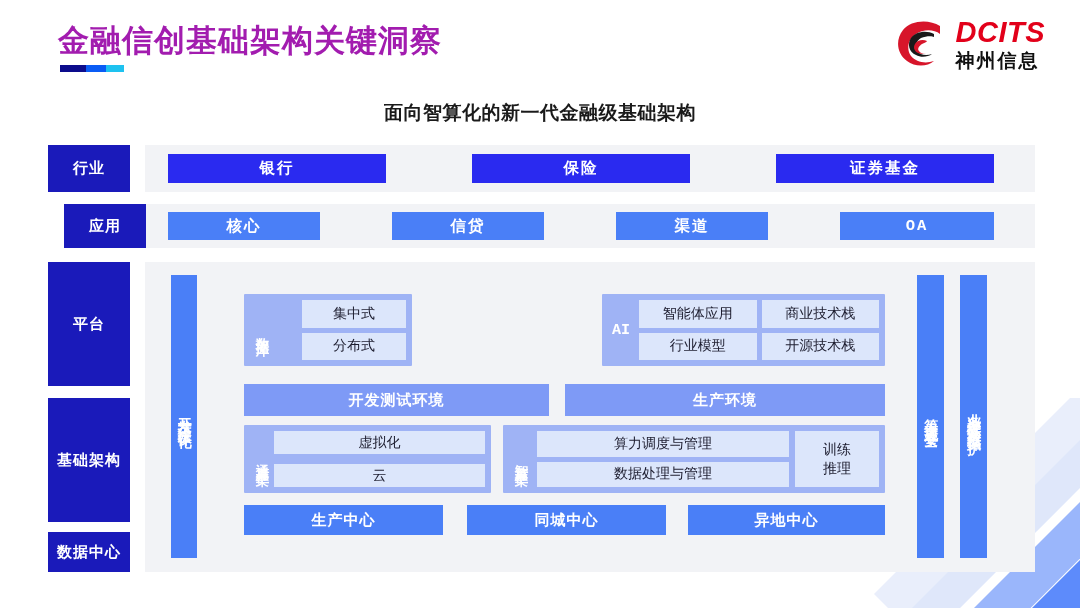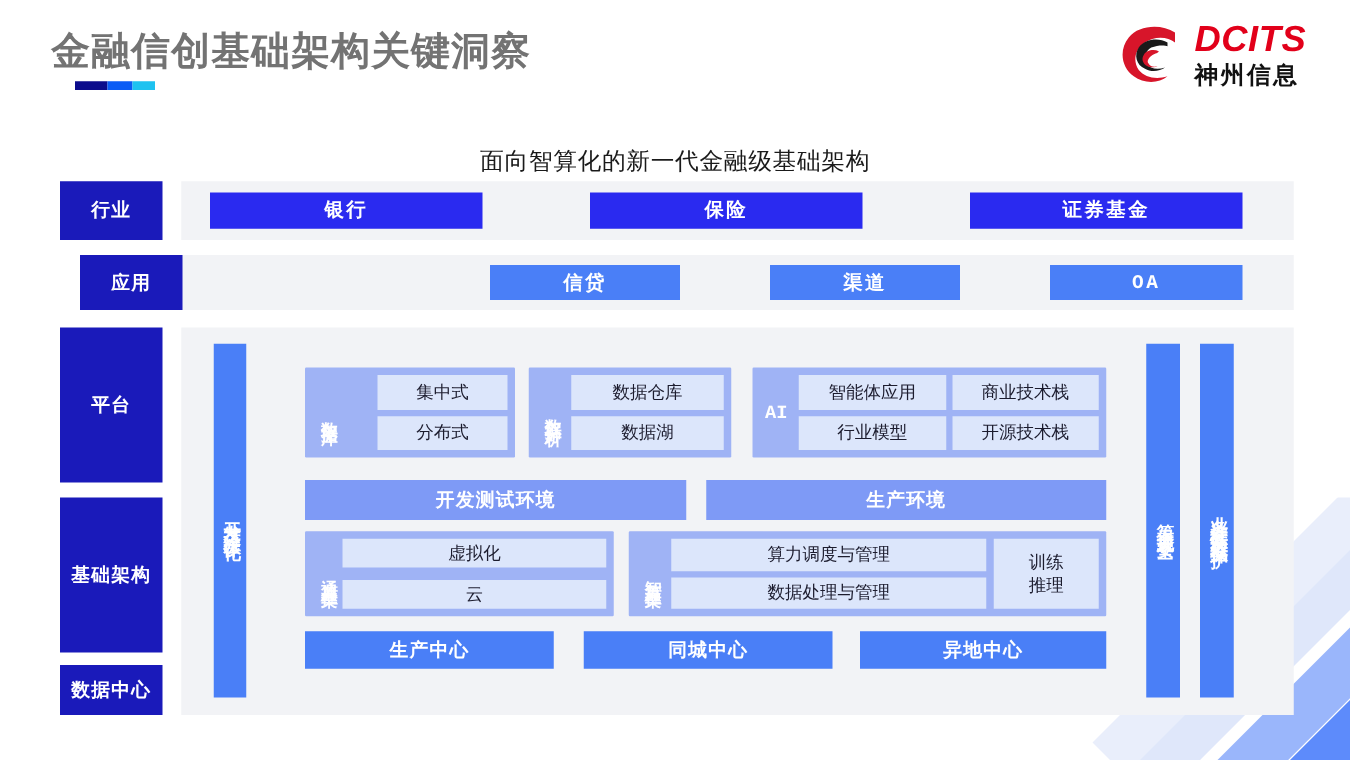--- a/index.html
+++ b/index.html
@@ -16,41 +16,41 @@
   .deco i { position: absolute; display: block; transform: rotate(-45deg); transform-origin: 0 0; }
   .s1 { width: 420px; height: 46px; background: #e9eefb; left: 24px; top: 196px; }
   .s2 { width: 420px; height: 34px; background: #dfe7fa; left: 56px; top: 216px; }
   .s3 { width: 420px; height: 40px; background: #9ab6fb; left: 96px; top: 238px; }
   .s4 { width: 420px; height: 46px; background: #5d8bfb; left: 130px; top: 262px; }
   .s5 { width: 420px; height: 70px; background: #2563f5; left: 172px; top: 290px; }
 
   
   .header { position: absolute; left: 0; top: 0; width: 1080px; height: 92px; z-index: 3; }
   .title {
-    position: absolute; left: 41px; top: 20px;
-    font-size: 31px; font-weight: 700; color: #737373; letter-spacing: 1px;
+    position: absolute; left: 58px; top: 20px;
+    font-size: 31px; font-weight: 700; color: #a21caf; letter-spacing: 1px;
     white-space: nowrap;
   }
   .accent { position: absolute; left: 60px; top: 65px; display: flex; width: 64px; height: 7px; }
   .accent span { height: 100%; }
   .a1 { width: 40%; background: #0c0c8c; }
   .a2 { width: 32%; background: #0a5cf5; }
   .a3 { width: 28%; background: #1ec2f0; }
 
   
   .logo { position: absolute; right: 35px; top: 18px; display: flex; align-items: center; gap: 8px; }
   .logo-mark { width: 52px; height: 50px; }
   .logo-text { display: flex; flex-direction: column; line-height: 1; }
   .logo-en { font-size: 29px; font-weight: 700; font-style: italic; color: #e2001a; letter-spacing: 0.5px; }
   .logo-cn { font-size: 19px; font-weight: 700; color: #111; letter-spacing: 2px; margin-top: 4px; }
 
   
   .subtitle {
-    position: absolute; left: 0; top: 116px; width: 1080px; text-align: center;
-    font-size: 19px; font-weight: 400; color: #1a1a1a; letter-spacing: 0.5px; z-index: 3;
+    position: absolute; left: 0; top: 100px; width: 1080px; text-align: center;
+    font-size: 19px; font-weight: 700; color: #1a1a1a; letter-spacing: 0.5px; z-index: 3;
   }
 
   
   .abs { position: absolute; }
   .cbox {
     display: flex; align-items: center; justify-content: center;
     text-align: center; color: #fff; font-weight: 700; font-family: Liberation Mono, monospace;
   }
   .vtext {
     writing-mode: vertical-rl; text-orientation: upright;
@@ -143,20 +143,23 @@
     <span>银行</span>
   </div>
   <div class="abs ind cbox" style="left:472px; top:154px; width:218px; height:29px;">
     <span>保险</span>
   </div>
   <div class="abs ind cbox" style="left:776px; top:154px; width:218px; height:29px;">
     <span>证券基金</span>
   </div>
 
   <div class="abs strip" style="left:145px; top:204px; width:890px; height:44px;"></div>
+  <div class="abs app cbox" style="left:168px; top:212px; width:152px; height:28px;">
+    <span>核心</span>
+  </div>
   <div class="abs app cbox" style="left:392px; top:212px; width:152px; height:28px;">
     <span>信贷</span>
   </div>
   <div class="abs app cbox" style="left:616px; top:212px; width:152px; height:28px;">
     <span>渠道</span>
   </div>
   <div class="abs app cbox" style="left:840px; top:212px; width:154px; height:28px;">
     <span>OA</span>
   </div>
 
@@ -177,29 +180,20 @@
   <div class="abs grp" style="left:244px; top:294px; width:168px; height:72px; display:flex; align-items:stretch; padding:6px;">
     <div class="cbox grp-label" style="width:22px; flex:none;">
       <span class="vtext">数据库</span>
     </div>
     <div style="flex:1; display:flex; flex-direction:column; gap:5px; margin-left:6px;padding-left:24px;">
       <div class="cell" style="flex:1;">集中式</div>
       <div class="cell" style="flex:1;">分布式</div>
     </div>
   </div>
 
-  <div class="abs grp" style="left:423px; top:294px; width:162px; height:72px; display:flex; align-items:stretch; padding:6px;">
-    <div class="cbox grp-label" style="width:22px; flex:none;">
-      <span class="vtext">数据分析</span>
-    </div>
-    <div style="flex:1; display:flex; flex-direction:column; gap:5px; margin-left:6px;">
-      <div class="cell" style="flex:1;">数据仓库</div>
-      <div class="cell" style="flex:1;">数据湖</div>
-    </div>
-  </div>
 
   <div class="abs grp" style="left:602px; top:294px; width:283px; height:72px; display:flex; align-items:stretch; padding:6px;">
     <div class="cbox grp-label" style="width:26px; flex:none; font-size:15px;">
       <span>AI</span>
     </div>
     <div style="flex:1; display:grid; grid-template-columns:1fr 1fr; grid-template-rows:1fr 1fr; gap:5px; margin-left:5px;">
       <div class="cell">智能体应用</div>
       <div class="cell">商业技术栈</div>
       <div class="cell">行业模型</div>
       <div class="cell">开源技术栈</div>

